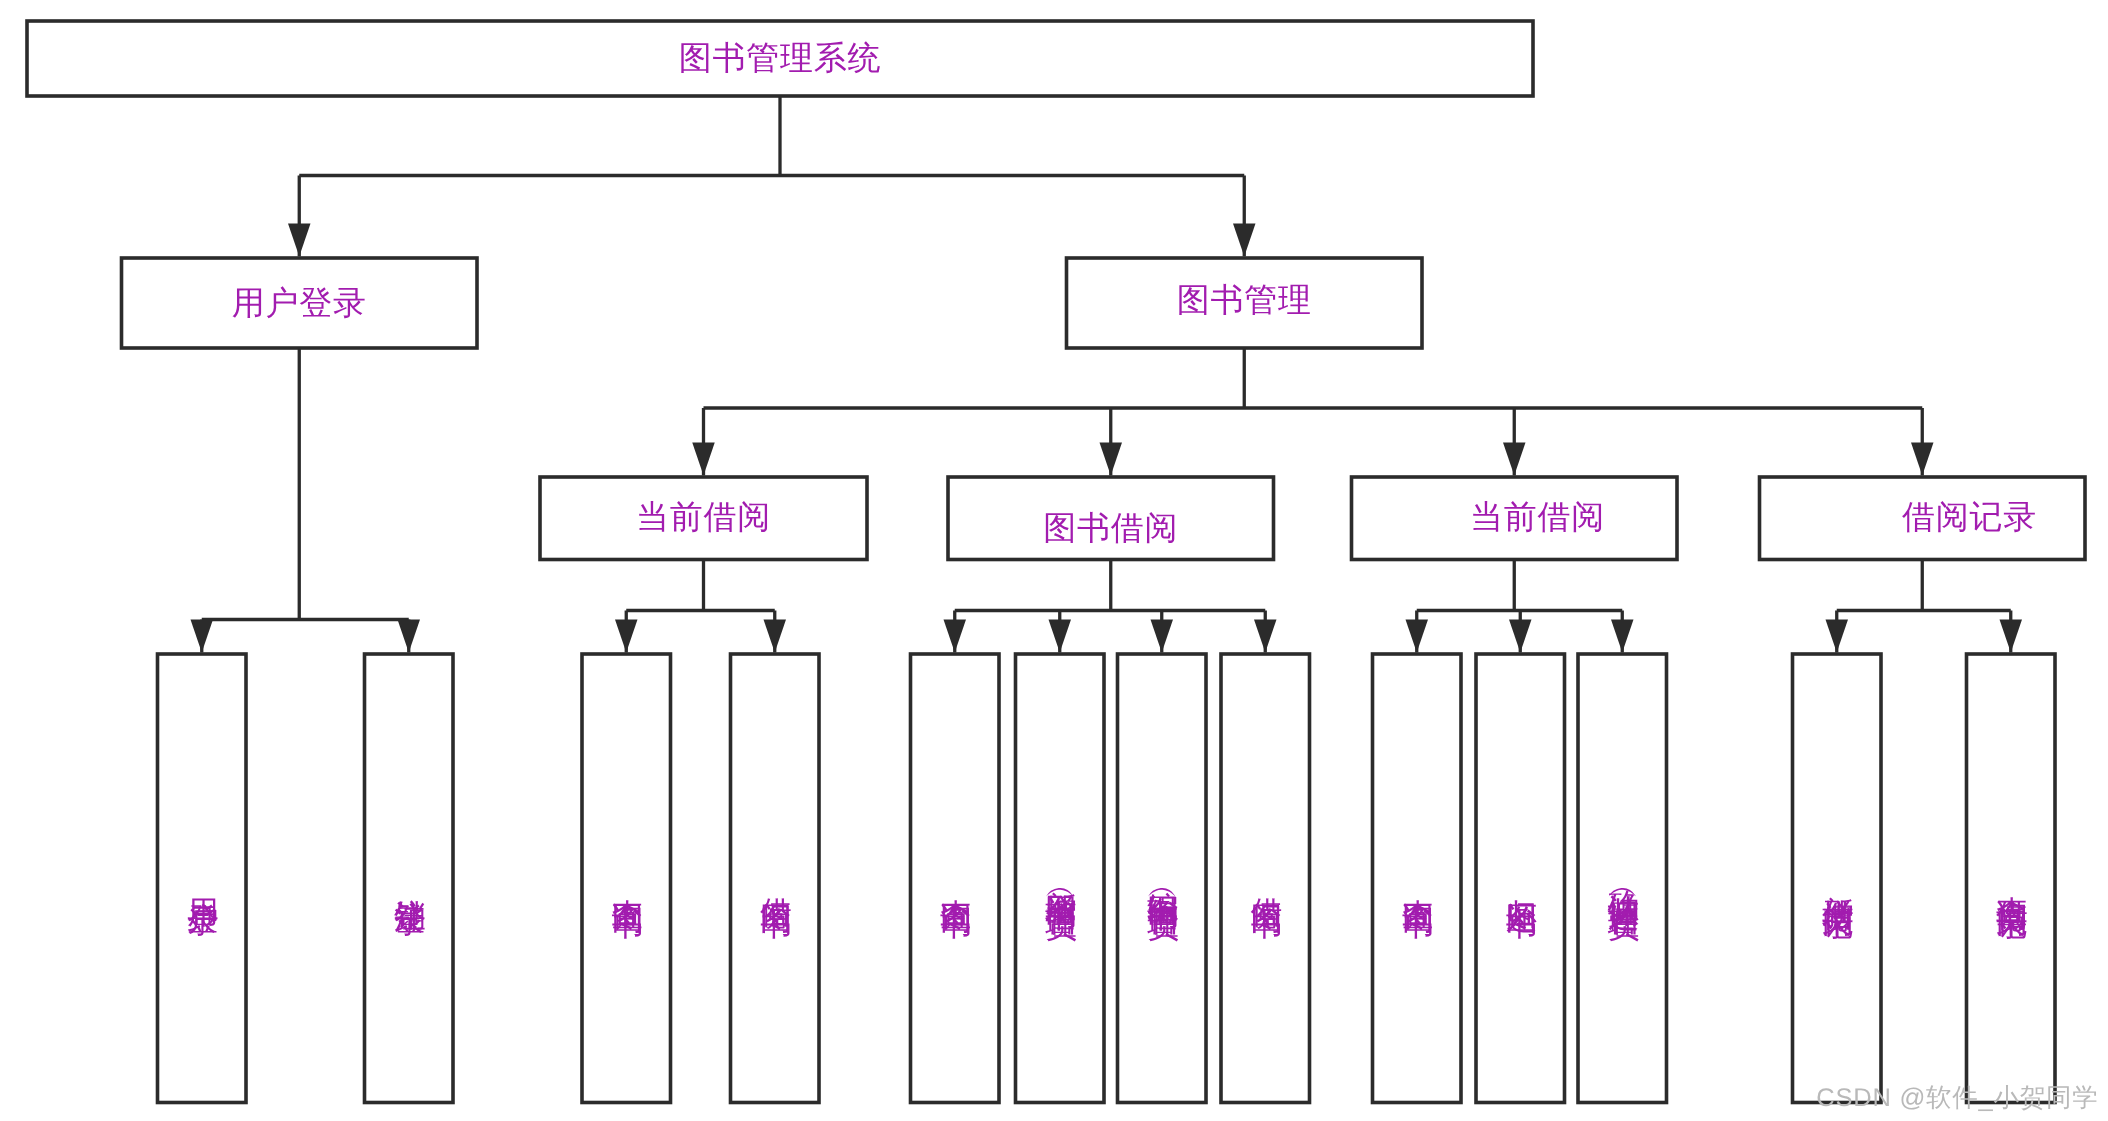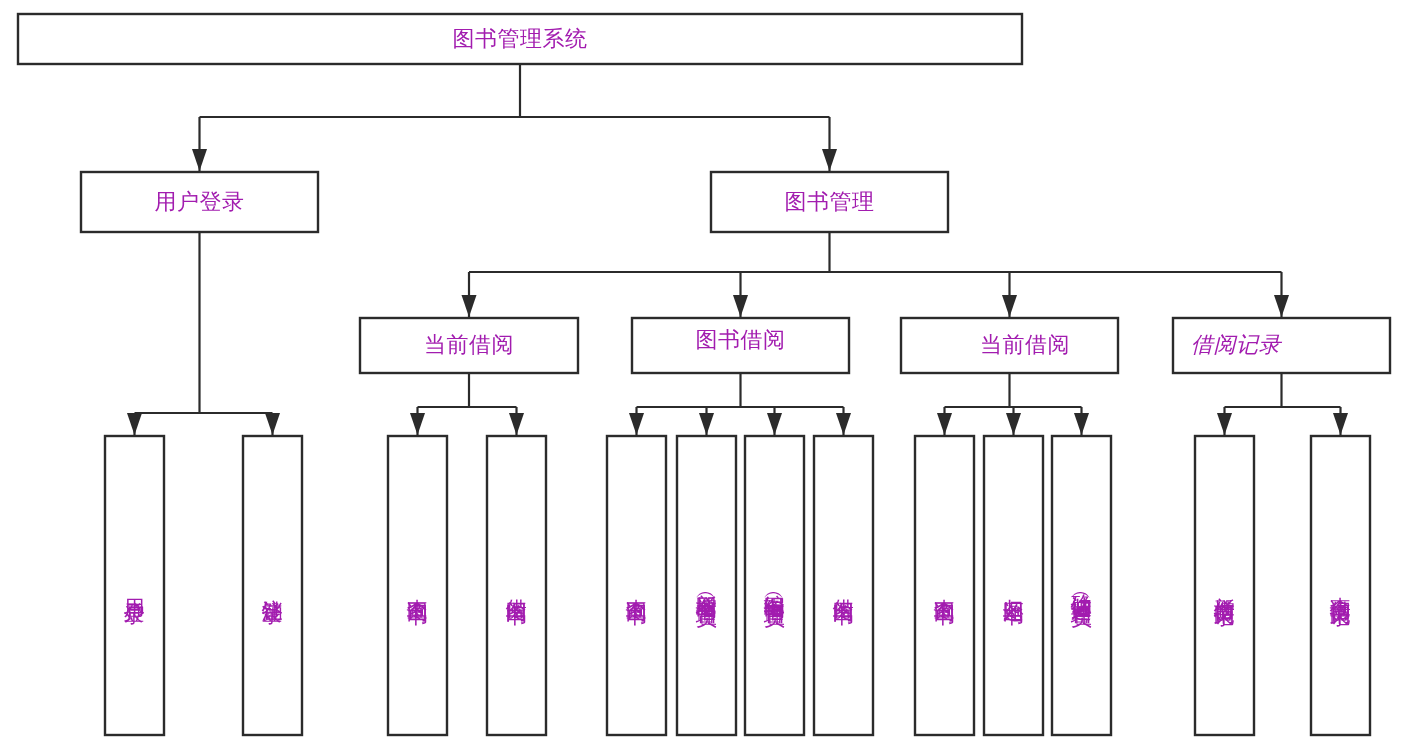--- a/index.html
+++ b/index.html
@@ -150,32 +150,33 @@
       <rect x="814" y="436" width="59" height="299" class="node-rect"></rect>
       <rect x="915" y="436" width="59" height="299" class="node-rect"></rect>
       <rect x="984" y="436" width="59" height="299" class="node-rect"></rect>
       <rect x="1052" y="436" width="59" height="299" class="node-rect"></rect>
       <rect x="1195" y="436" width="59" height="299" class="node-rect"></rect>
       <rect x="1311" y="436" width="59" height="299" class="node-rect"></rect>
     </svg>
   <div id="label-layer">
       <div class="node-label horiz" style="left: 18px; top: 14px; width: 1004px; height: 50px;">图书管理系统</div>
       <div class="node-label horiz" style="left: 81px; top: 172px; width: 237px; height: 60px;">用户登录</div>
-      <div class="node-label horiz" style="left: 711px; top: 172px; width: 237px; height: 60px;">图书管理</div>
+      <div class="node-label horiz" style="left: 711px; top: 172px; width: 237px; height: 60px; font-family: Liberation Mono, monospace;">图书管理</div>
       <div class="node-label horiz" style="left: 360px; top: 318px; width: 218px; height: 55px;">当前借阅</div>
-      <div class="node-label horiz" style="left: 632px; top: 321px; width: 217px; height: 38px;">图书借阅</div>
+      <div class="node-label horiz" style="left: 632px; top: 335px; width: 217px; height: 38px; font-family: Liberation Mono, monospace;">图书借阅</div>
       <div class="node-label horiz" style="left: 901px; top: 318px; width: 224px; height: 55px; padding-left: 24px;">当前借阅</div>
-      <div class="node-label horiz" style="left: 1150px; top: 318px; width: 172px; height: 55px; font-style: italic;">借阅记录</div>
+      <div class="node-label horiz" style="left: 1227px; top: 318px; width: 172px; height: 55px;">借阅记录</div>
       <div class="node-label vert" style="left: 105px; top: 436px; width: 59px; height: 299px;">用户登录</div>
       <div class="node-label vert" style="left: 243px; top: 436px; width: 59px; height: 299px;">注销登录</div>
       <div class="node-label vert" style="left: 388px; top: 436px; width: 59px; height: 299px;">查询图书</div>
       <div class="node-label vert" style="left: 487px; top: 436px; width: 59px; height: 299px;">借阅图书</div>
       <div class="node-label vert" style="left: 607px; top: 436px; width: 59px; height: 299px;">查询图书</div>
       <div class="node-label vert" style="left: 677px; top: 436px; width: 59px; height: 299px;">新增图书（管理员）</div>
       <div class="node-label vert" style="left: 745px; top: 436px; width: 59px; height: 299px;">编辑图书（管理员）</div>
       <div class="node-label vert" style="left: 814px; top: 436px; width: 59px; height: 299px;">借阅图书</div>
       <div class="node-label vert" style="left: 915px; top: 436px; width: 59px; height: 299px;">查询图书</div>
       <div class="node-label vert" style="left: 984px; top: 436px; width: 59px; height: 299px;">归还图书</div>
       <div class="node-label vert" style="left: 1052px; top: 436px; width: 59px; height: 299px;">确认归还（管理员）</div>
       <div class="node-label vert" style="left: 1195px; top: 436px; width: 59px; height: 299px;">新增借阅记录</div>
       <div class="node-label vert" style="left: 1311px; top: 436px; width: 59px; height: 299px;">查询借阅记录</div>
     </div>
+  <div class="watermark">CSDN @软件_小贺同学</div>
 </div>
 
 </body></html>

